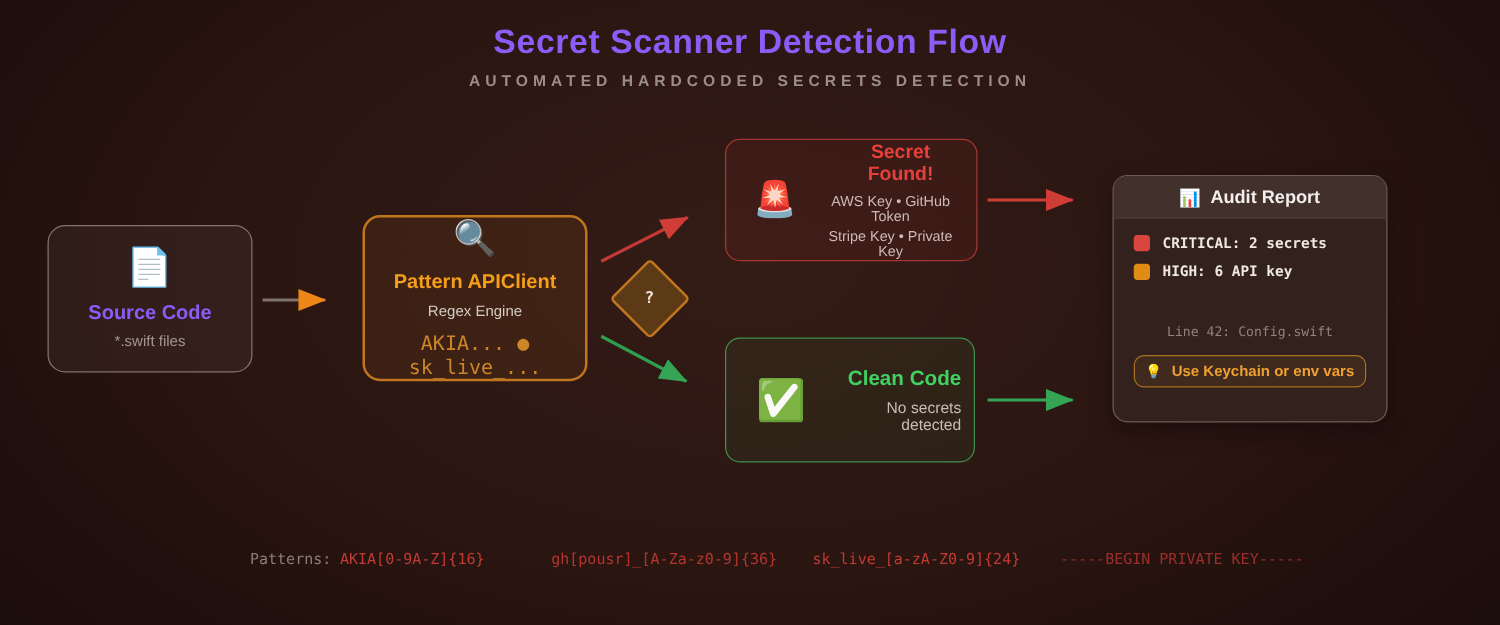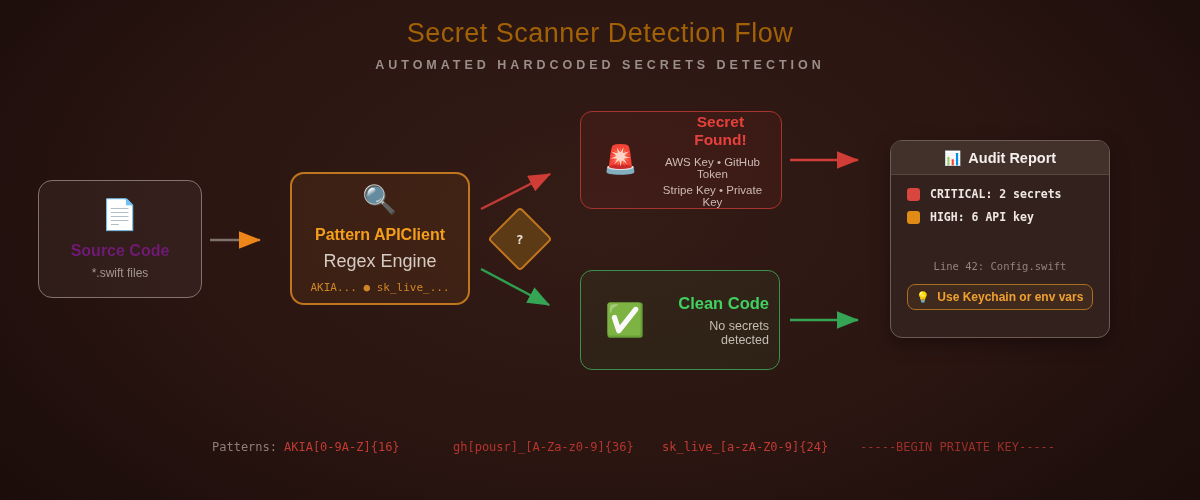--- a/index.html
+++ b/index.html
@@ -4,47 +4,47 @@
 <style>
   * { margin:0; padding:0; box-sizing:border-box; }
   html,body { width:1200px; height:500px; overflow:hidden; }
   body {
     font-family:"Liberation Sans", sans-serif;
     background:
       radial-gradient(ellipse 950px 560px at 50% 42%, #341c16 0%, #2a1511 45%, #1f0f0c 70%, #150908 100%);
     position:relative; color:#f2ece9;
   }
   .hdr { position:absolute; top:18px; left:0; width:1200px; text-align:center; }
-  .hdr h1 { font-size:27px; font-weight:400; letter-spacing:.5px; color:#a16207; }
+  .hdr h1 { font-size:27px; font-weight:700; letter-spacing:.5px; color:#8b5cf6; }
   .hdr .sub { margin-top:9px; font-size:12.5px; font-weight:700; letter-spacing:4px; color:#9a8e8a; }
 
   .node { position:absolute; display:flex; }
 
   .node-source {
     left:38px; top:180px; width:164px; height:118px;
     border:1.5px solid #83736c; border-radius:14px;
     background:rgba(255,240,232,0.05);
     flex-direction:column; align-items:center; justify-content:center; gap:6px;
     text-align:center;
   }
   .node-source .emoji { font-size:30px; line-height:34px; margin-bottom:4px; }
-  .node-source .title { font-size:16px; font-weight:700; color:#701a75; }
+  .node-source .title { font-size:16px; font-weight:700; color:#8b5cf6; }
   .node-source .sub { font-size:12px; color:#a2968f; }
 
   .node-pattern {
     left:290px; top:172px; width:180px; height:133px;
     border:2px solid #c0761e; border-radius:14px;
     background:rgba(194,118,31,0.10);
     flex-direction:column; align-items:center; justify-content:center; gap:5px;
     text-align:center;
   }
   .node-pattern .emoji { font-size:28px; line-height:32px; margin-bottom:5px; }
   .node-pattern .title { font-size:16px; font-weight:700; color:#f59e1b; }
-  .node-pattern .sub { font-size:18px; color:#d6cbc4; margin-top:2px; }
-  .node-pattern .code { font-family:"DejaVu Sans Mono", monospace; font-size:11px; color:#cd8528; margin-top:4px; }
+  .node-pattern .sub { font-size:12px; color:#d6cbc4; margin-top:2px; }
+  .node-pattern .code { font-family:"DejaVu Sans Mono", monospace; font-size:16px; color:#cd8528; margin-top:4px; }
 
   .diamond {
     position:absolute; left:497px; top:216px; width:46px; height:46px;
     border:2px solid #c0761e; background:#5c3a16; border-radius:4px;
     transform:rotate(45deg);
     display:flex; align-items:center; justify-content:center;
   }
   .diamond span { transform:rotate(-45deg); font-family:"DejaVu Sans Mono", monospace; font-weight:700; font-size:13px; color:#efe3d8; }
 
   .node-secret {
@@ -91,21 +91,21 @@
   .audit-btn {
     margin-top:10px; height:26px; width:100%;
     border:1px solid #a8701f; border-radius:8px;
     background:rgba(200,130,30,0.10);
     display:flex; align-items:center; justify-content:center; gap:7px;
     cursor:pointer;
   }
   .audit-btn .emoji { font-size:11px; }
   .audit-btn .bl { font-size:12px; font-weight:700; color:#f0a030; }
 
-  .patterns { position:absolute; left:12px; top:440px; width:1000px; height:20px;
+  .patterns { position:absolute; left:0; top:440px; width:1000px; height:20px;
     font-family:"DejaVu Sans Mono", monospace; font-size:12px; }
   .patterns span { position:absolute; white-space:nowrap; }
   .p-label { left:200px; color:#8d7d76; }
   .p-0 { left:272px; color:#c13b33; }
   .p-1 { left:441px; color:#b5352e; }
   .p-2 { left:650px; color:#c13b33; }
   .p-3 { left:848px; color:#9c2f2a; }
 
   svg.arrows { position:absolute; left:0; top:0; pointer-events:none; }
 </style>

